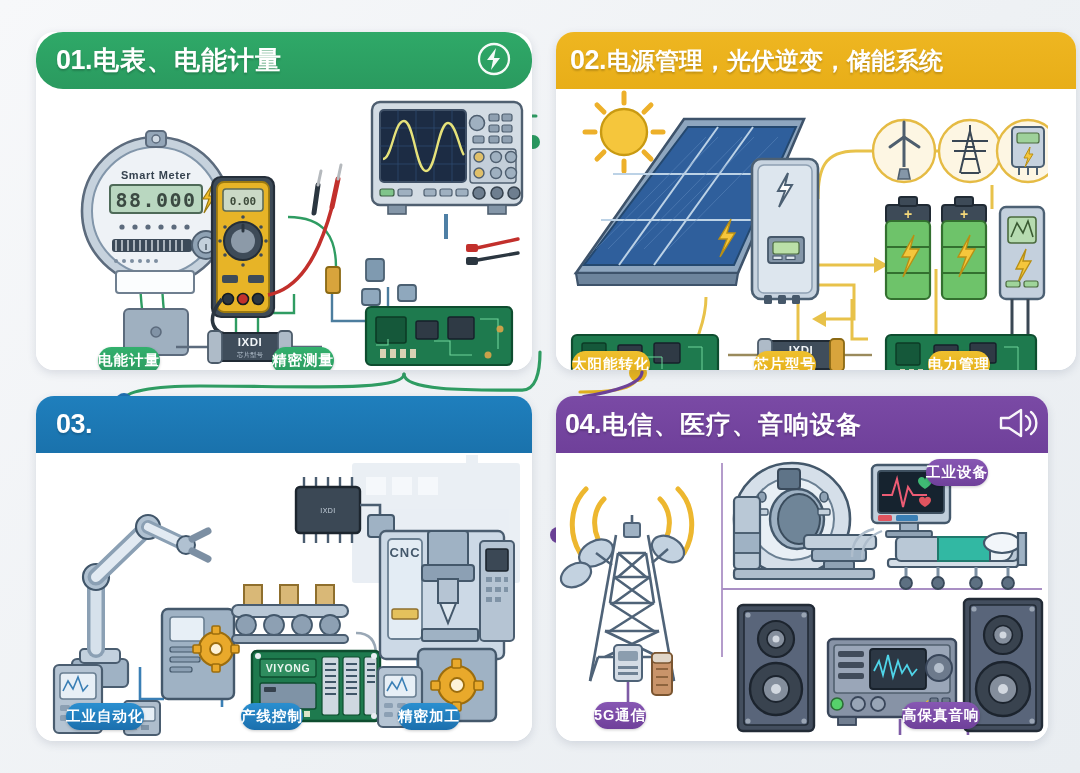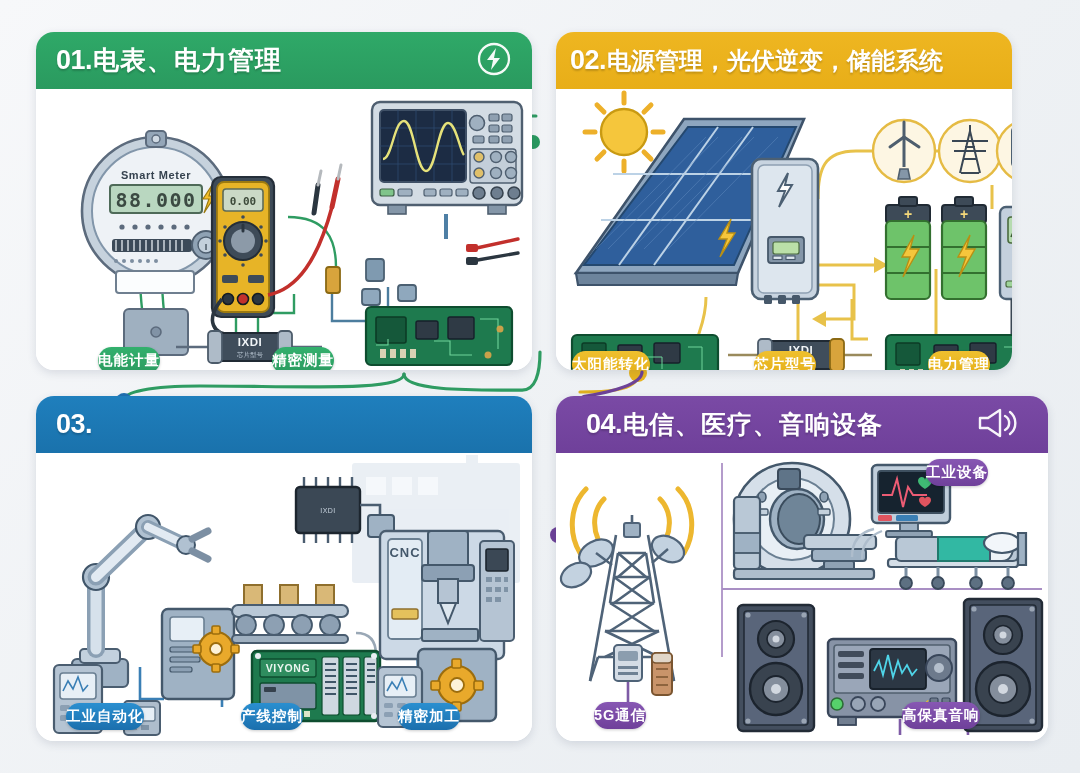--- a/index.html
+++ b/index.html
@@ -53,25 +53,25 @@
   }
   .ptitle {
     font-size: 26px; font-weight: 700;
     letter-spacing: 1px; margin-left: 1px;
     text-shadow: 0 2px 2px rgba(0,0,0,.18);
   }
   .phead .hicon { margin-left: auto; opacity: .95; }
   .pbody { position: relative; height: calc(100% - 57px); background: #ffffff; }
 
   #p1 { left:36px;  top:32px;  width:496px; height:338px; }
-  #p2 { left:556px; top:32px;  width:456px; height:338px; }
+  #p2 { left:556px; top:32px;  width:520px; height:338px; }
   #p3 { left:36px;  top:396px; width:496px; height:345px; }
   #p4 { left:556px; top:396px; width:492px; height:345px; }
 
-  #p1 .phead { background: linear-gradient(180deg,#2fa968 0%,#2a9a5f 100%); }
+  #p1 .phead { background: linear-gradient(180deg,#2fa968 0%,#2a9a5f 100%); border-radius: 27px; }
   #p2 .phead { background: linear-gradient(180deg,#eeb621 0%,#e8ae18 100%); }
   #p3 .phead { background: linear-gradient(180deg,#1f7fbd 0%,#1a72ac 100%); }
   #p4 .phead { background: linear-gradient(180deg,#7a4aa5 0%,#6f409a 100%); }
 
   
   .badge {
     position: absolute;
     display: flex; align-items: center; justify-content: center;
     height: 27px; padding: 0 0;
     border-radius: 14px;
@@ -110,21 +110,21 @@
     <circle cx="638" cy="373" r="9" fill="#e8b51e"></circle>
     <path d="M558,533 C558,533 556,400 586,396 C612,392 642,384 642,372" fill="none" stroke="#6d4298" stroke-width="3.2" stroke-linecap="round"></path>
     <circle cx="558" cy="535" r="8" fill="#6d4298"></circle>
     <path d="M536,116 L516,116" fill="none" stroke="#2f9c62" stroke-width="3" stroke-linecap="round"></path>
     <circle cx="533" cy="142" r="7" fill="#2a9a5f"></circle>
   </svg>
 
   <section class="panel" id="p1">
     <header class="phead">
       <span class="pnum">01.</span>
-      <span class="ptitle">电表、电力管理</span>
+      <span class="ptitle">电表、电能计量</span>
       <span class="hicon">
         <svg width="36" height="36" viewBox="0 0 36 36">
           <circle cx="18" cy="18" r="15" fill="none" stroke="#fff" stroke-width="2.3"></circle>
           <path d="M20 7 L11 19 h6 l-2 10 9-12 h-6 z" fill="#fff"></path>
         </svg>
       </span>
     </header>
     <div class="pbody">
       <svg class="ill" style="left:0;top:0;" width="496" height="281" viewBox="0 0 496 281">
 
@@ -717,21 +717,21 @@
         </g>
       </svg>
 
       <div class="badge b-blue" style="left:30px; top:250px;">工业自动化</div>
       <div class="badge b-blue" style="left:186px; top:250px;margin-left:19px;">产线控制</div>
       <div class="badge b-blue" style="left:362px; top:250px;">精密加工</div>
     </div>
   </section>
 
   <section class="panel" id="p4">
-    <header class="phead" style="padding:0 30px;">
+    <header class="phead" style="padding:0 9px;">
       <span class="pnum">04.</span>
       <span class="ptitle" style="font-size:25px;">电信、医疗、音响设备</span>
       <span class="hicon">
         <svg width="42" height="34" viewBox="0 0 42 34">
           <path d="M4 12 h8 L24 4 v26 L12 22 H4 z" fill="none" stroke="#fff" stroke-width="2.4" stroke-linejoin="round"></path>
           <path d="M29 10 a8 8 0 0 1 0 14" fill="none" stroke="#fff" stroke-width="2.4" stroke-linecap="round"></path>
           <path d="M34 6 a14 14 0 0 1 0 22" fill="none" stroke="#fff" stroke-width="2.4" stroke-linecap="round"></path>
         </svg>
       </span>
     </header>

